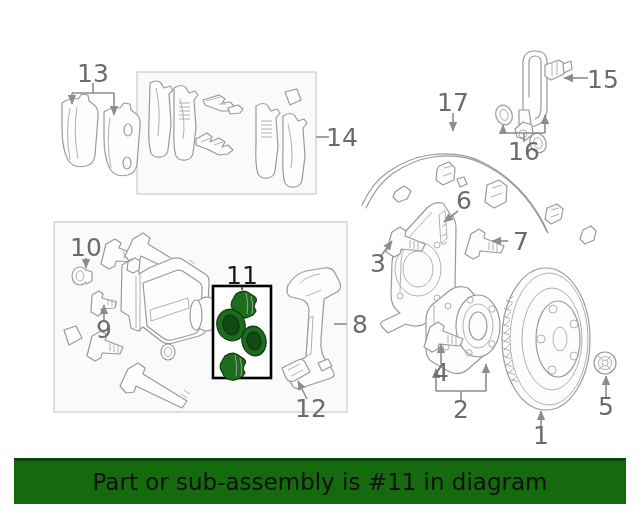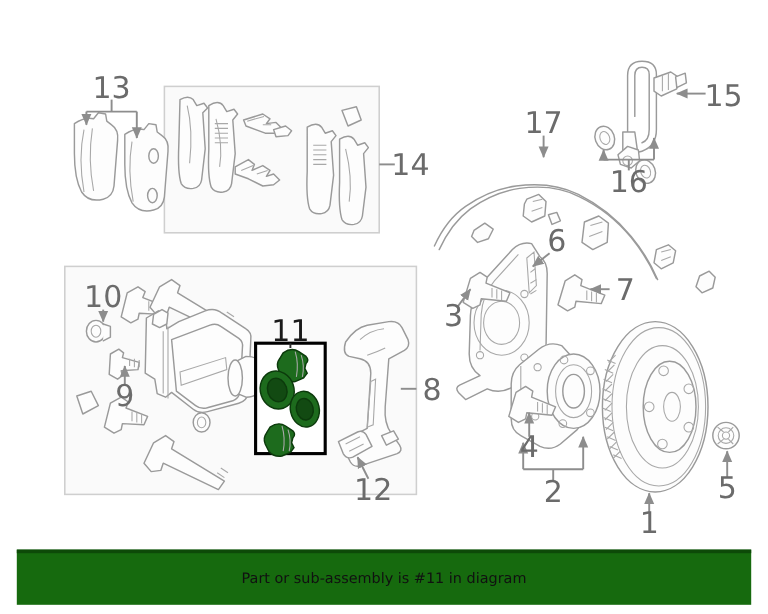--- a/index.html
+++ b/index.html
@@ -40,21 +40,21 @@
     border-top:3px solid #0d4a08;
     display:flex;
     flex-direction:column;
     align-items:center;
     justify-content:center;
     line-height:1.05;
   }
   #notice-banner .ln{
     color:#111111;
     font-family:"DejaVu Sans", sans-serif;
-    font-size:12px;
+    font-size:23px;
     white-space:nowrap;
     letter-spacing:0px;
   }
 </style>
 </head>
 <body>
 
 <div id="diagram-root">
 
   <svg id="parts-svg" viewBox="0 0 640 512">

